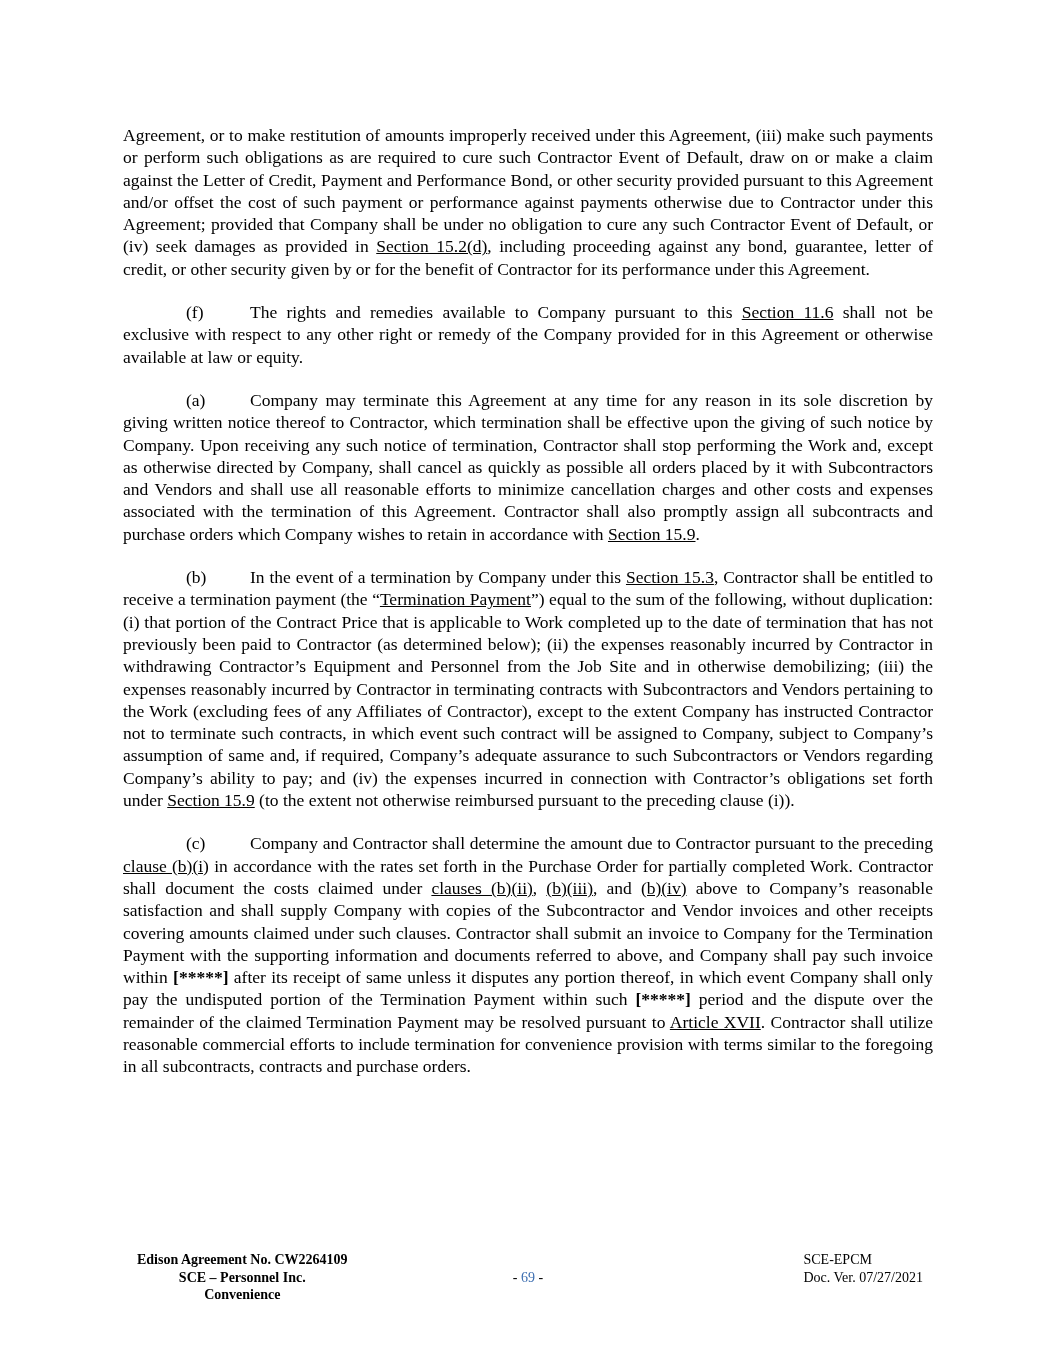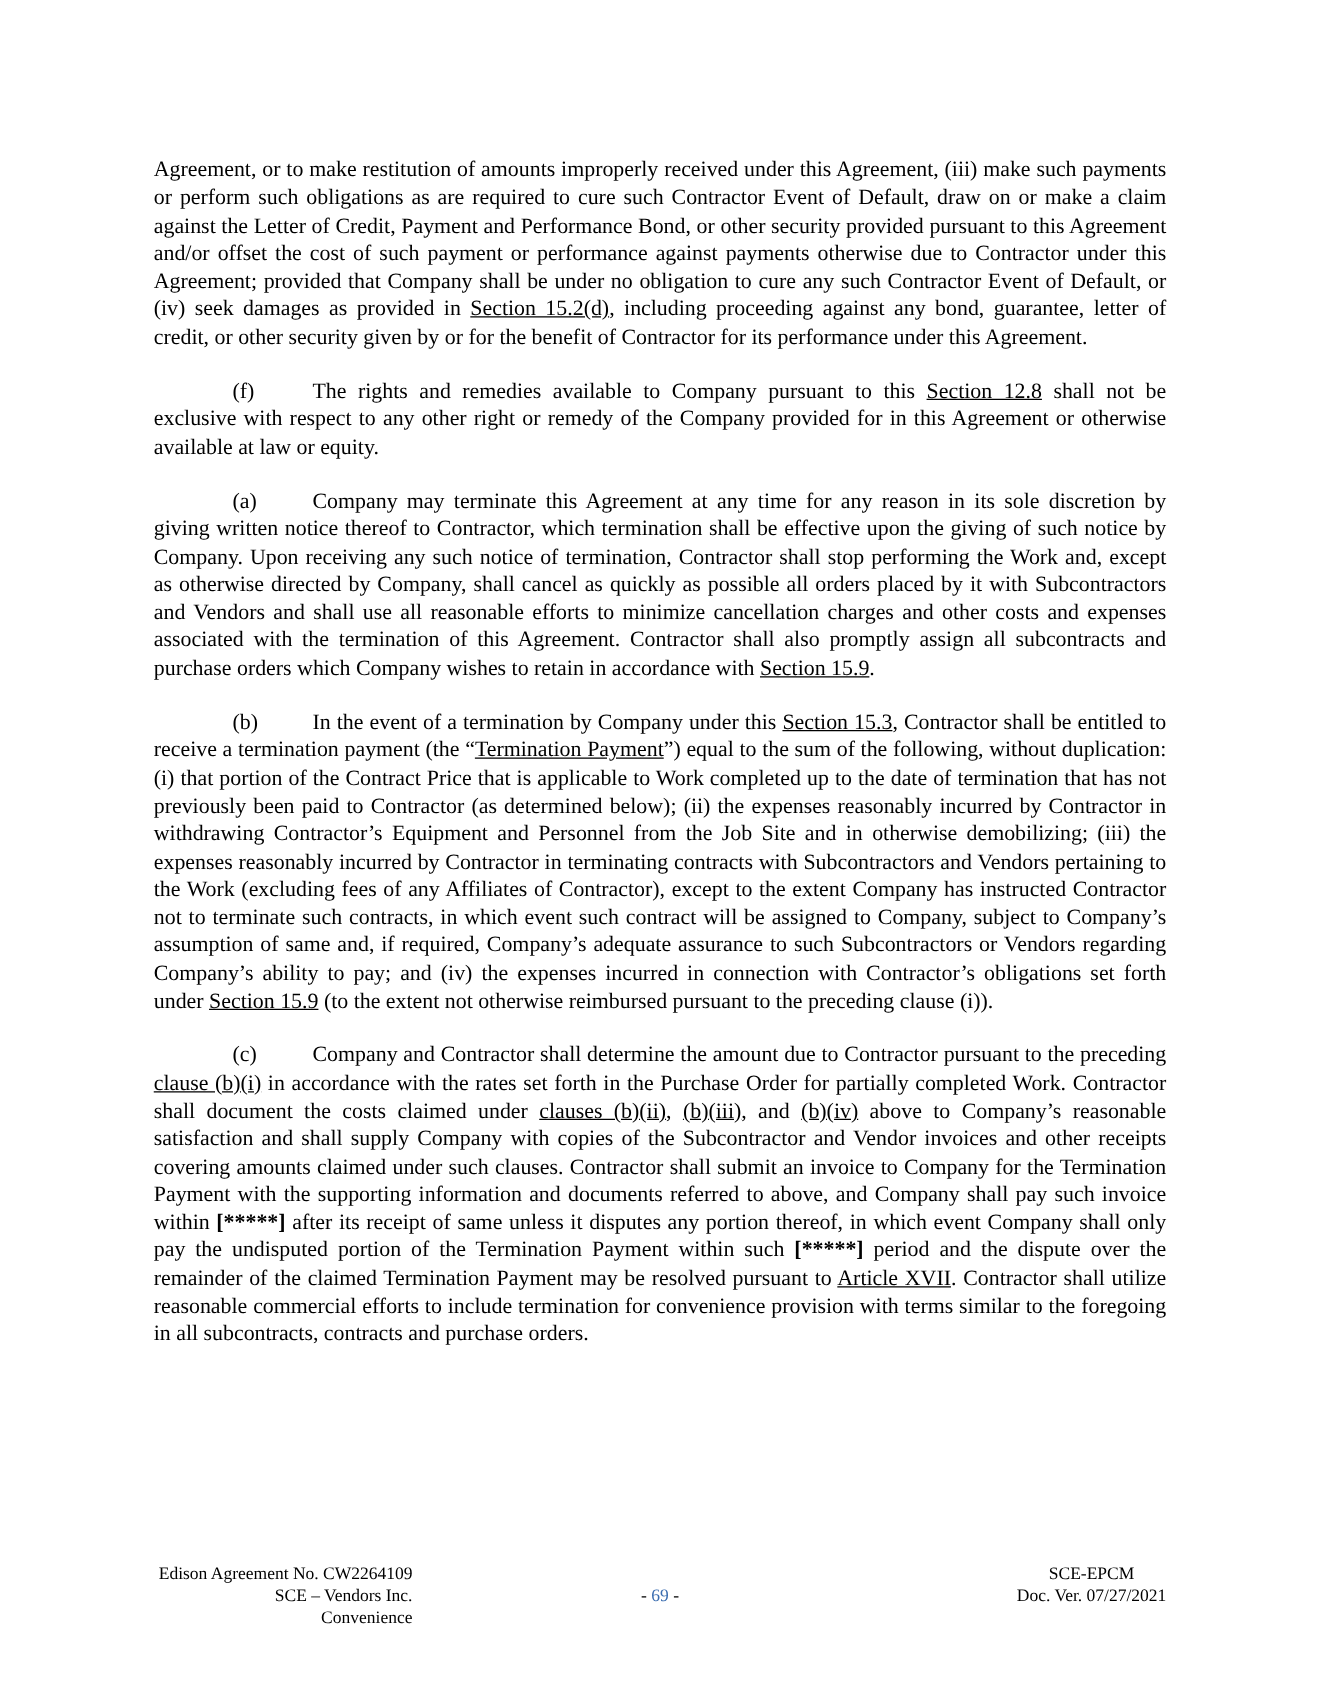--- a/index.html
+++ b/index.html
@@ -46,53 +46,54 @@
   .footer {
     position: absolute;
     left: 123px;
     right: 122px;
     top: 1251px;
     font-size: 14px;
     line-height: 17.5px;
   }
   .footer-left {
     position: absolute;
-    left: 4px;
+    left: 14px;
     top: 0;
-    text-align: right;
+    text-align: center;
+    font-weight: bold;
   }
   .footer-center {
     position: absolute;
     left: 50%;
     transform: translateX(-50%);
     top: 17.5px;
     text-align: center;
   }
   .footer-right {
     position: absolute;
-    right: 0;
+    right: 10px;
     top: 0;
-    text-align: center;
+    text-align: left;
   }
 </style>
 </head>
 <body>
 
 <div class="page">
   <div class="content" id="doc-body">
       <p class="para body"><span>Agreement, or to make restitution of amounts improperly received under this Agreement, (iii) make such payments or perform such obligations as are required to cure such Contractor Event of Default, draw on or make a claim against the Letter of Credit, Payment and Performance Bond,  or other security provided pursuant to this Agreement and/or offset the cost of such payment or performance against payments otherwise due to Contractor under this Agreement; provided that Company shall be under no obligation to cure any such Contractor Event of Default, or (iv) seek damages as provided in </span><span class="u">Section 15.2(d)</span><span>, including proceeding against any bond, guarantee, letter of credit, or other security given by or for the benefit of Contractor for its performance under this Agreement.</span></p>
-      <p class="para body"><span class="tab-indent"></span><span class="para-label">(f)</span><span>The rights and remedies available to Company pursuant to this </span><span class="u">Section 12.8</span><span> shall not be exclusive with respect to any other right or remedy of the Company provided for in this Agreement or otherwise available at law or equity.</span></p>
+      <p class="para body"><span class="tab-indent"></span><span class="para-label">(f)</span><span>The rights and remedies available to Company pursuant to this </span><span class="u">Section 11.6</span><span> shall not be exclusive with respect to any other right or remedy of the Company provided for in this Agreement or otherwise available at law or equity.</span></p>
       <p class="para body"><span class="tab-indent"></span><span class="para-label">(a)</span><span>Company may terminate this Agreement at any time for any reason in its sole discretion by giving written notice thereof to Contractor, which termination shall be effective upon the giving of such notice by Company.  Upon receiving any such notice of termination, Contractor shall stop performing the Work and, except as otherwise directed by Company, shall cancel as quickly as possible all orders placed by it with Subcontractors and Vendors and shall use all reasonable efforts to minimize cancellation charges and other costs and expenses associated with the termination of this Agreement.  Contractor shall also promptly assign all subcontracts and purchase orders which Company wishes to retain in accordance with </span><span class="u">Section 15.9</span><span>.</span></p>
       <p class="para body"><span class="tab-indent"></span><span class="para-label">(b)</span><span>In the event of a termination by Company under this </span><span class="u">Section 15.3</span><span>, Contractor shall be entitled to receive a termination payment (the “</span><span class="u">Termination Payment</span><span>”) equal to the sum of the following, without duplication: (i) that portion of the Contract Price that is applicable to Work completed up to the date of termination that has not previously been paid to Contractor (as determined below); (ii) the expenses reasonably incurred by Contractor in withdrawing Contractor’s Equipment and Personnel from the Job Site and in otherwise demobilizing; (iii) the expenses reasonably incurred by Contractor in terminating contracts with Subcontractors and Vendors pertaining to the Work (excluding fees of any Affiliates of Contractor), except to the extent Company has instructed Contractor not to terminate such contracts, in which event such contract will be assigned to Company, subject to Company’s assumption of same and, if required, Company’s adequate assurance to such Subcontractors or Vendors regarding Company’s ability to pay; and (iv) the expenses incurred in connection with Contractor’s obligations set forth under </span><span class="u">Section 15.9</span><span> (to the extent not otherwise reimbursed pursuant to the preceding clause (i)).</span></p>
       <p class="para body"><span class="tab-indent"></span><span class="para-label">(c)</span><span>Company and Contractor shall determine the amount due to Contractor pursuant to the preceding </span><span class="u">clause (b)(i)</span><span> in accordance with the rates set forth in the Purchase Order for partially completed Work.  Contractor shall document the costs claimed under </span><span class="u">clauses (b)(ii)</span><span>, </span><span class="u">(b)(iii)</span><span>, and </span><span class="u">(b)(iv)</span><span> above to Company’s reasonable satisfaction and shall supply Company with copies of the Subcontractor and Vendor invoices and other receipts covering amounts claimed under such clauses.  Contractor shall submit an invoice to Company for the Termination Payment with the supporting information and documents referred to above, and Company shall pay such invoice within </span><span class="b">[*****]</span><span> after its receipt of same unless it disputes any portion thereof, in which event Company shall only pay the undisputed portion of the Termination Payment within such </span><span class="b">[*****]</span><span> period and the dispute over the remainder of the claimed Termination Payment may be resolved pursuant to </span><span class="u">Article XVII</span><span>.  Contractor shall utilize reasonable commercial efforts to include termination for convenience provision with terms similar to the foregoing in all subcontracts, contracts and purchase orders.</span></p>
     </div>
   <div class="footer">
     <div class="footer-left" id="footer-left">
         <div>Edison Agreement No. CW2264109</div>
-        <div>SCE – Vendors Inc.</div>
+        <div>SCE – Personnel Inc.</div>
         <div>Convenience</div>
       </div>
     <div class="footer-center" id="footer-center"><span>- </span><span style="color: rgb(59, 109, 176); margin-top: 24px;">69</span><span> -</span></div>
     <div class="footer-right" id="footer-right">
         <div>SCE-EPCM</div>
         <div>Doc. Ver. 07/27/2021</div>
       </div>
   </div>
 </div>
 

